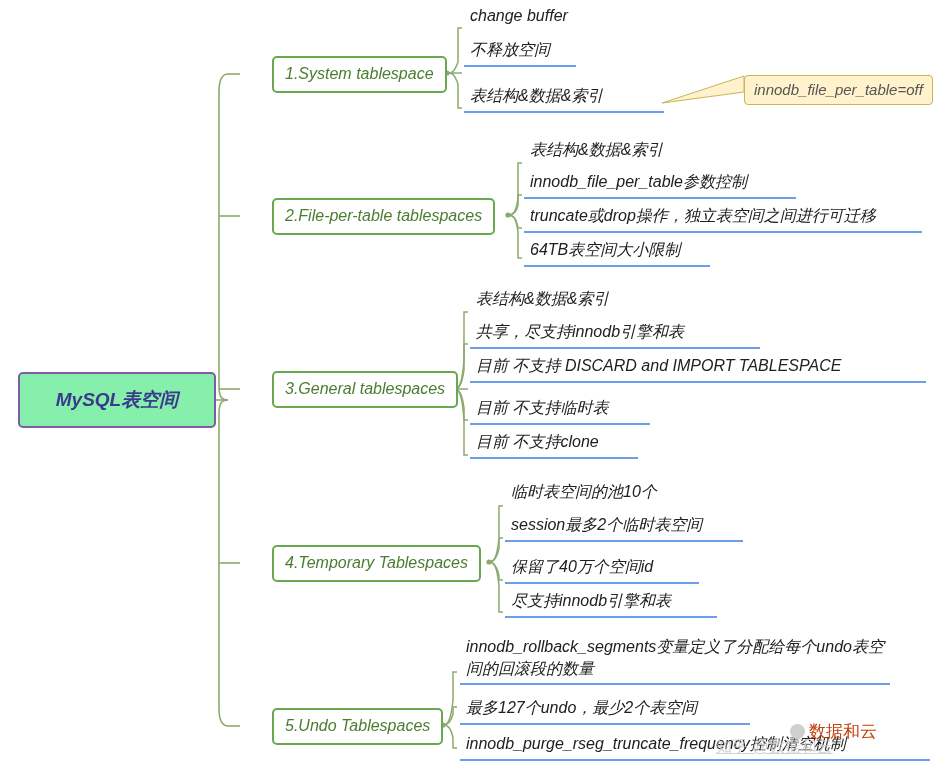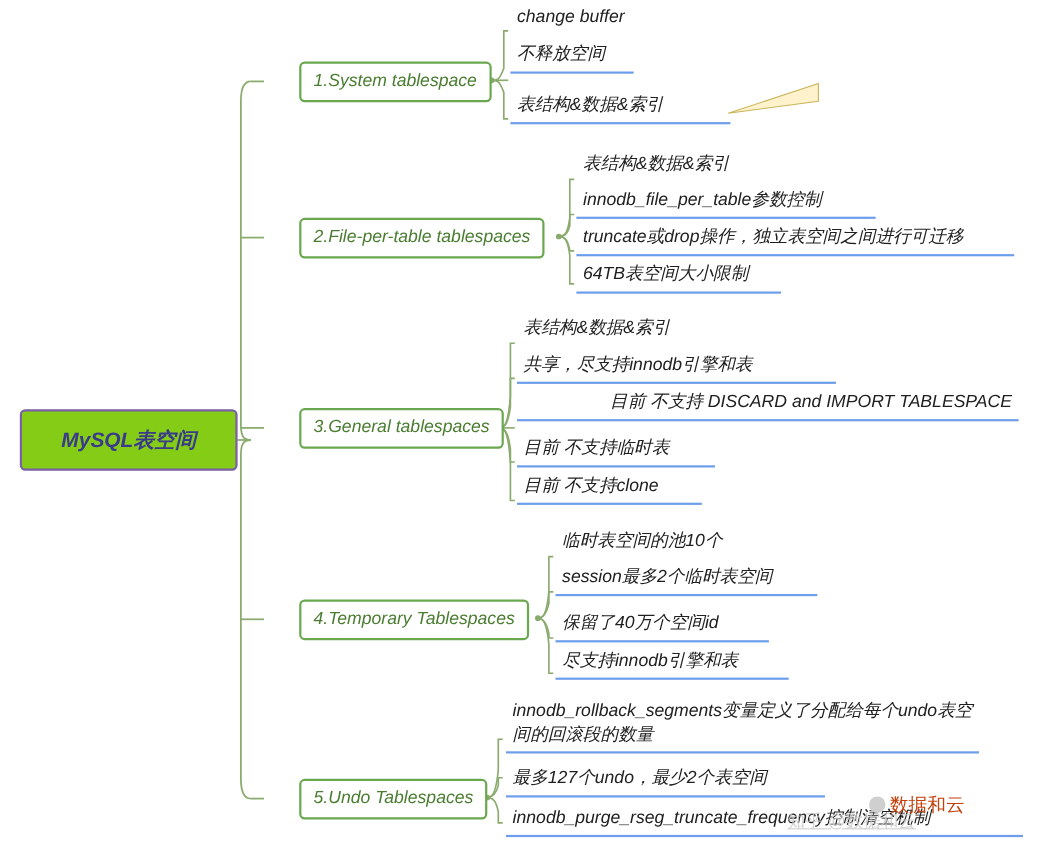--- a/index.html
+++ b/index.html
@@ -31,21 +31,21 @@
     box-sizing: border-box;
     white-space: nowrap;
     font-style: italic;
   }
   
   .root-node {
     left: 18px;
     top: 372px;
     width: 198px;
     height: 56px;
-    background: #84cc16;
+    background: #86efac;
     border: 2px solid #7b5fa6;
     border-radius: 5px;
     display: flex;
     align-items: center;
     justify-content: center;
     color: #3a3a8c;
     font-size: 19px;
     font-weight: bold;
   }
   
@@ -174,20 +174,23 @@
   </div>
   <div class="node leaf-node no-rule" style="left:464px; top:2px;">
     <span>change buffer</span>
   </div>
   <div class="node leaf-node" style="left:464px; top:36px; width:112px;">
     <span>不释放空间</span>
   </div>
   <div class="node leaf-node" style="left:464px; top:82px; width:200px;">
     <span>表结构&amp;数据&amp;索引</span>
   </div>
+  <div class="node callout" style="left:744px; top:75px;">
+    <span>innodb_file_per_table=off</span>
+  </div>
 
   <div class="node branch-node" style="left:240px; top:198px;">
     <span>2.File-per-table tablespaces</span>
   </div>
   <div class="node leaf-node no-rule" style="left:524px; top:136px;">
     <span>表结构&amp;数据&amp;索引</span>
   </div>
   <div class="node leaf-node" style="left:524px; top:168px; width:272px;">
     <span>innodb_file_per_table参数控制</span>
   </div>
@@ -200,21 +203,21 @@
 
   <div class="node branch-node" style="left:240px; top:371px;">
     <span>3.General tablespaces</span>
   </div>
   <div class="node leaf-node no-rule" style="left:470px; top:285px;">
     <span>表结构&amp;数据&amp;索引</span>
   </div>
   <div class="node leaf-node" style="left:470px; top:318px; width:290px;">
     <span>共享，尽支持innodb引擎和表</span>
   </div>
-  <div class="node leaf-node" style="left:470px; top:352px; width:456px;text-align:right;">
+  <div class="node leaf-node" style="left:470px; top:352px; width:456px;">
     <span>目前 不支持 DISCARD and  IMPORT TABLESPACE</span>
   </div>
   <div class="node leaf-node" style="left:470px; top:394px; width:180px;">
     <span>目前 不支持临时表</span>
   </div>
   <div class="node leaf-node" style="left:470px; top:428px; width:168px;">
     <span>目前 不支持clone</span>
   </div>
 
   <div class="node branch-node" style="left:240px; top:545px;">

